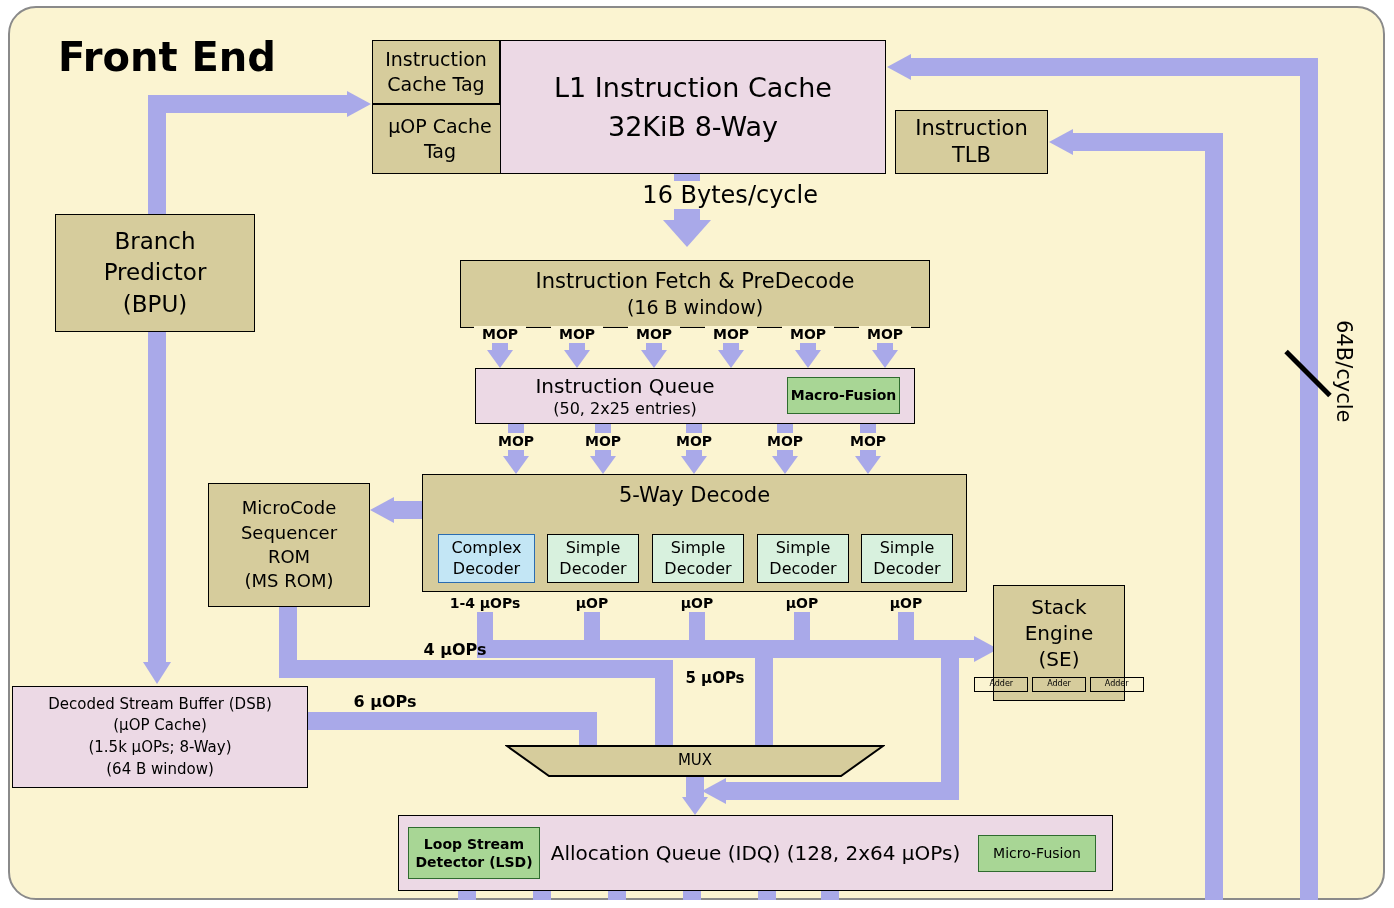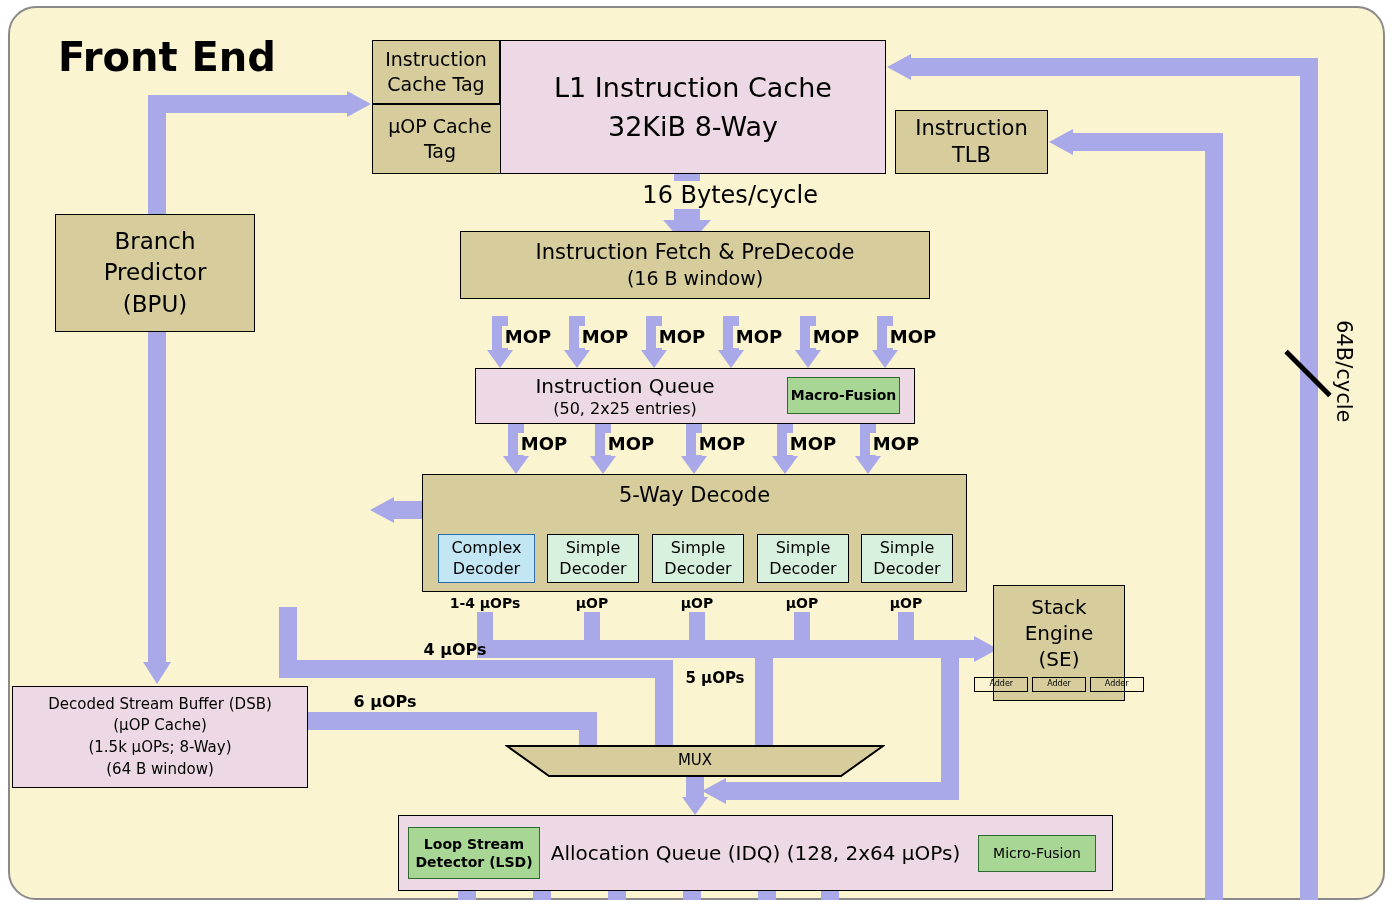--- a/index.html
+++ b/index.html
@@ -15,22 +15,22 @@
   .tri-down-med { border-left:14px solid transparent; border-right:14px solid transparent; border-top:22px solid var(--arrow,#A9A9E9); }
   .tri-down-big { border-left:24px solid transparent; border-right:24px solid transparent; border-top:27px solid var(--arrow,#A9A9E9); }
   .box { position:absolute; box-sizing:border-box; border:1.6px solid #000; display:flex;
          flex-direction:column; align-items:center; justify-content:center; text-align:center; line-height:1.3; }
   .tan   { background:var(--box-tan,#D6CC9C); }
   .pink  { background:var(--box-pink,#ECD9E5); }
   .green { background:var(--box-green,#A8D695); border-color:#2F6B2F; }
   .blue  { background:var(--box-blue,#C3E6F5); border-color:#2B6CB0; }
   .teal  { background:var(--box-teal,#D8F1DE); }
   .lbl { position:absolute; }
-  .mop { width:52px; text-align:center; font-size:18px; font-weight:bold;
-         background:var(--background,#FBF4D1); line-height:1.2;margin-left:28px; }
+  .mop { width:52px; text-align:center; font-size:14px; font-weight:bold;
+         background:var(--background,#FBF4D1); line-height:1.2; }
   .uopl { text-align:center; font-size:14px; font-weight:bold; }
   .buslbl { text-align:center; font-weight:bold; }
   .adder-row { display:flex; gap:4px; margin-top:5px; }
   .adder { border:1px solid #000; font-size:8px; line-height:1.1; padding:2px 14px; }
   .mux-wrap { position:absolute; left:505px; top:745px; width:380px; height:32px; }
   .mux-label { position:absolute; left:0; top:6px; width:100%; text-align:center; font-size:15px; }
   .vertical { writing-mode:vertical-rl; }
 </style>
 </head>
 <body>
@@ -131,21 +131,21 @@
   </div>
   <div class="box tan" style="left:895px;top:110px;width:153px;height:64px;font-size:21px">
     <div>Instruction</div>
     <div>TLB</div>
   </div>
   <div class="box tan" style="left:55px;top:214px;width:200px;height:118px;font-size:23px;line-height:1.35">
     <div>Branch</div>
     <div>Predictor</div>
     <div>(BPU)</div>
   </div>
-  <div class="box tan" style="left:460px;top:231px;width:470px;height:68px;font-size:21px">
+  <div class="box tan" style="left:460px;top:260px;width:470px;height:68px;font-size:21px">
     <div>Instruction Fetch &amp; PreDecode</div>
     <div style="font-size:19px">(16 B window)</div>
   </div>
   <div class="box pink" style="left:475px;top:368px;width:440px;height:56px;font-size:20px;padding-right:140px">
     <div>Instruction Queue</div>
     <div style="font-size:16px">(50, 2x25 entries)</div>
   </div>
   <div class="box green" style="left:787px;top:377px;width:113px;height:37px;font-size:14px;font-weight:bold">
     <div>Macro-Fusion</div>
   </div>
@@ -167,20 +167,26 @@
     <div class="box teal" style="left:334px;top:59px;width:92px;height:49px;font-size:16px">
       <div>Simple</div>
       <div>Decoder</div>
     </div>
     <div class="box teal" style="left:438px;top:59px;width:92px;height:49px;font-size:16px">
       <div>Simple</div>
       <div>Decoder</div>
     </div>
   </div>
 
+  <div class="box tan" style="left:208px;top:483px;width:162px;height:124px;font-size:18px;line-height:1.35">
+    <div>MicroCode</div>
+    <div>Sequencer</div>
+    <div>ROM</div>
+    <div>(MS ROM)</div>
+  </div>
 
   <div class="box pink" style="left:12px;top:686px;width:296px;height:102px;font-size:15px;line-height:1.45">
     <div>Decoded Stream Buffer (DSB)</div>
     <div>(µOP Cache)</div>
     <div>(1.5k µOPs; 8-Way)</div>
     <div>(64 B window)</div>
   </div>
 
   <div class="box tan" style="left:993px;top:585px;width:132px;height:116px;font-size:20px">
     <div>Stack</div>

